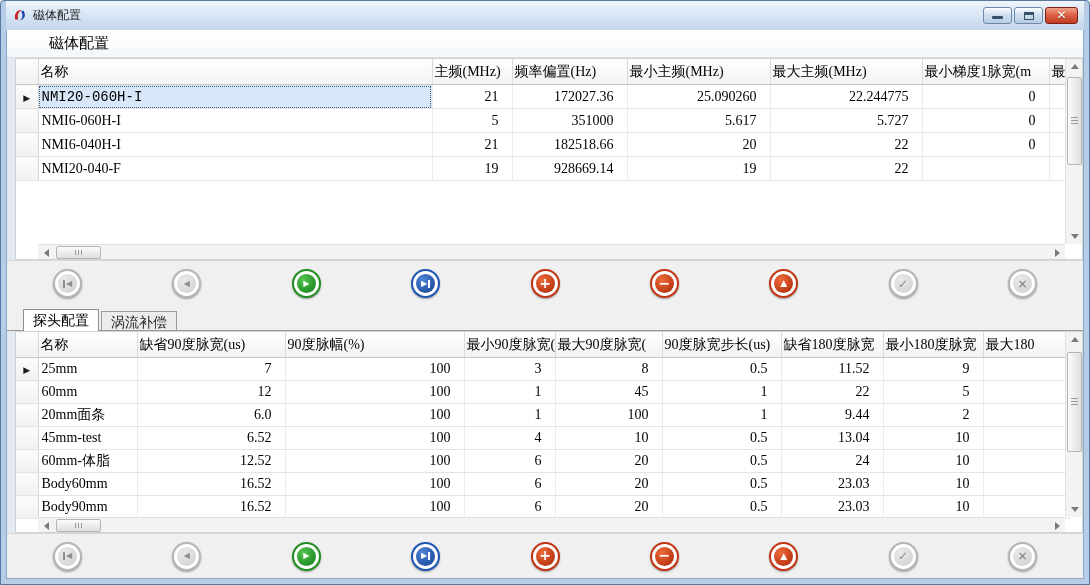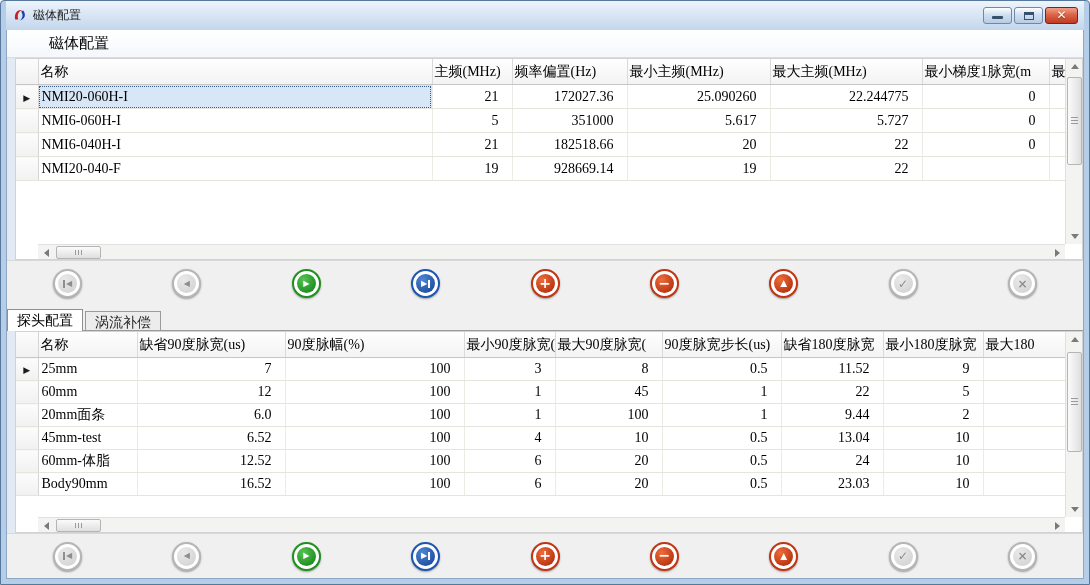--- a/index.html
+++ b/index.html
@@ -39,21 +39,21 @@
   th{ height:26px; font-weight:normal; text-align:left; padding:0 2px; white-space:nowrap; overflow:hidden;
       background:linear-gradient(#fefefe,#f3f3f3); border-right:1px solid #dadada; border-bottom:1px solid #c6c6c6; }
   td{ height:24px; padding:0 3px; white-space:nowrap; overflow:hidden;
       border-right:1px solid #edebe6; border-bottom:1px solid #e7e4de; }
   .bottom td{ height:23px; }
   td.num{ text-align:right; padding-right:13px; }
   td.ind, th.ind{ border-right:1px solid #d5d5d5; background:linear-gradient(#fcfcfc,#f1f1f1); }
   tr.current td.ind{ text-align:center; }
   tr.current td.ind::before{ content:"▶"; font-family:"DejaVu Sans",sans-serif; font-size:9px; color:#1a1a1a; }
   #magnet-grid tr.current td[data-field="name"]{ background:var(--selection-bg,#d8e7f7);
-      outline:1px dotted #3a5d86; outline-offset:-2px; }
+      outline:1px dotted #3a5d86; outline-offset:-2px;font-family:Liberation Mono, monospace; }
 
   
   .vsb{ position:absolute; top:0; bottom:15px; right:0; width:17px; background:#f3f3f1; border-left:1px solid #e0e0e0; }
   .hsb{ position:absolute; left:22px; right:17px; bottom:0; height:15px; background:#f3f3f1; border-top:1px solid #e0e0e0; }
   .sb-btn{ position:absolute; background:#f3f3f1; display:flex; align-items:center; justify-content:center; }
   .vsb .sb-btn{ left:0; width:17px; height:16px; }
   .vsb .up{ top:0; } .vsb .down{ bottom:0; }
   .hsb .sb-btn{ top:0; height:15px; width:16px; }
   .hsb .left{ left:0; } .hsb .right{ right:0; }
   .arr{ width:0; height:0; border:4px solid transparent; }
@@ -86,21 +86,21 @@
   .g-red   { border-color:var(--nav-red,#c23412); }
   .g-red .core{ background:radial-gradient(circle at 35% 30%,#ee6b3a,#a82404); }
   .tri{ font-size:8px; line-height:1; }
   .bar{ width:2px; height:8px; background:currentColor; display:inline-block; }
   .core .row{ display:flex; align-items:center; gap:1px; }
   .gl-plus,.gl-minus{ font-size:14px; font-weight:bold; line-height:1; margin-top:-2px; }
   .gl-up{ font-size:9px; line-height:1; }
   .gl-check,.gl-x{ font-size:12px; font-weight:bold; line-height:1; }
 
   
-  .tabbar{ height:23px; background:#f0f0f0; display:flex; align-items:flex-end; padding-left:0; position:relative; z-index:2; }
+  .tabbar{ height:23px; background:#f0f0f0; display:flex; align-items:flex-end; padding-left:16px; position:relative; z-index:2; }
   .tab{ padding:2px 9px 3px; border:1px solid #9a9a9a; border-bottom:none; margin-right:2px; white-space:nowrap; }
   .tab.active{ background:#fff; height:22px; margin-bottom:-1px; border-color:#8f8f8f; }
   .tab.inactive{ background:#ececec; height:19px; color:#222;margin-top:11px; }
 </style>
 </head>
 <body>
 
 <div class="window">
 
   <div class="titlebar">
@@ -370,33 +370,45 @@
                 <td class="num" data-field="p90">12.52</td>
                 <td class="num" data-field="amp">100</td>
                 <td class="num" data-field="min90">6</td>
                 <td class="num" data-field="max90">20</td>
                 <td class="num" data-field="step">0.5</td>
                 <td class="num" data-field="p180">24</td>
                 <td class="num" data-field="min180">10</td>
                 <td class="num" data-field="max180"></td>
               </tr>
 
-
-              <tr>
-                <td class="ind"></td>
-                <td class="txt" data-field="name">Body90mm</td>
+              <tr>
+                <td class="ind"></td>
+                <td class="txt" data-field="name">Body60mm</td>
                 <td class="num" data-field="p90">16.52</td>
                 <td class="num" data-field="amp">100</td>
                 <td class="num" data-field="min90">6</td>
                 <td class="num" data-field="max90">20</td>
                 <td class="num" data-field="step">0.5</td>
                 <td class="num" data-field="p180">23.03</td>
                 <td class="num" data-field="min180">10</td>
                 <td class="num" data-field="max180"></td>
               </tr>
+
+              <tr>
+                <td class="ind"></td>
+                <td class="txt" data-field="name">Body90mm</td>
+                <td class="num" data-field="p90">16.52</td>
+                <td class="num" data-field="amp">100</td>
+                <td class="num" data-field="min90">6</td>
+                <td class="num" data-field="max90">20</td>
+                <td class="num" data-field="step">0.5</td>
+                <td class="num" data-field="p180">23.03</td>
+                <td class="num" data-field="min180">10</td>
+                <td class="num" data-field="max180"></td>
+              </tr>
             </tbody>
         </table>
 
         <div class="vsb">
           <div class="sb-btn up">
               <span class="arr u"></span>
             </div>
           <div class="thumb" style="top:20px;height:100px;"></div>
           <div class="sb-btn down">
               <span class="arr d"></span>

